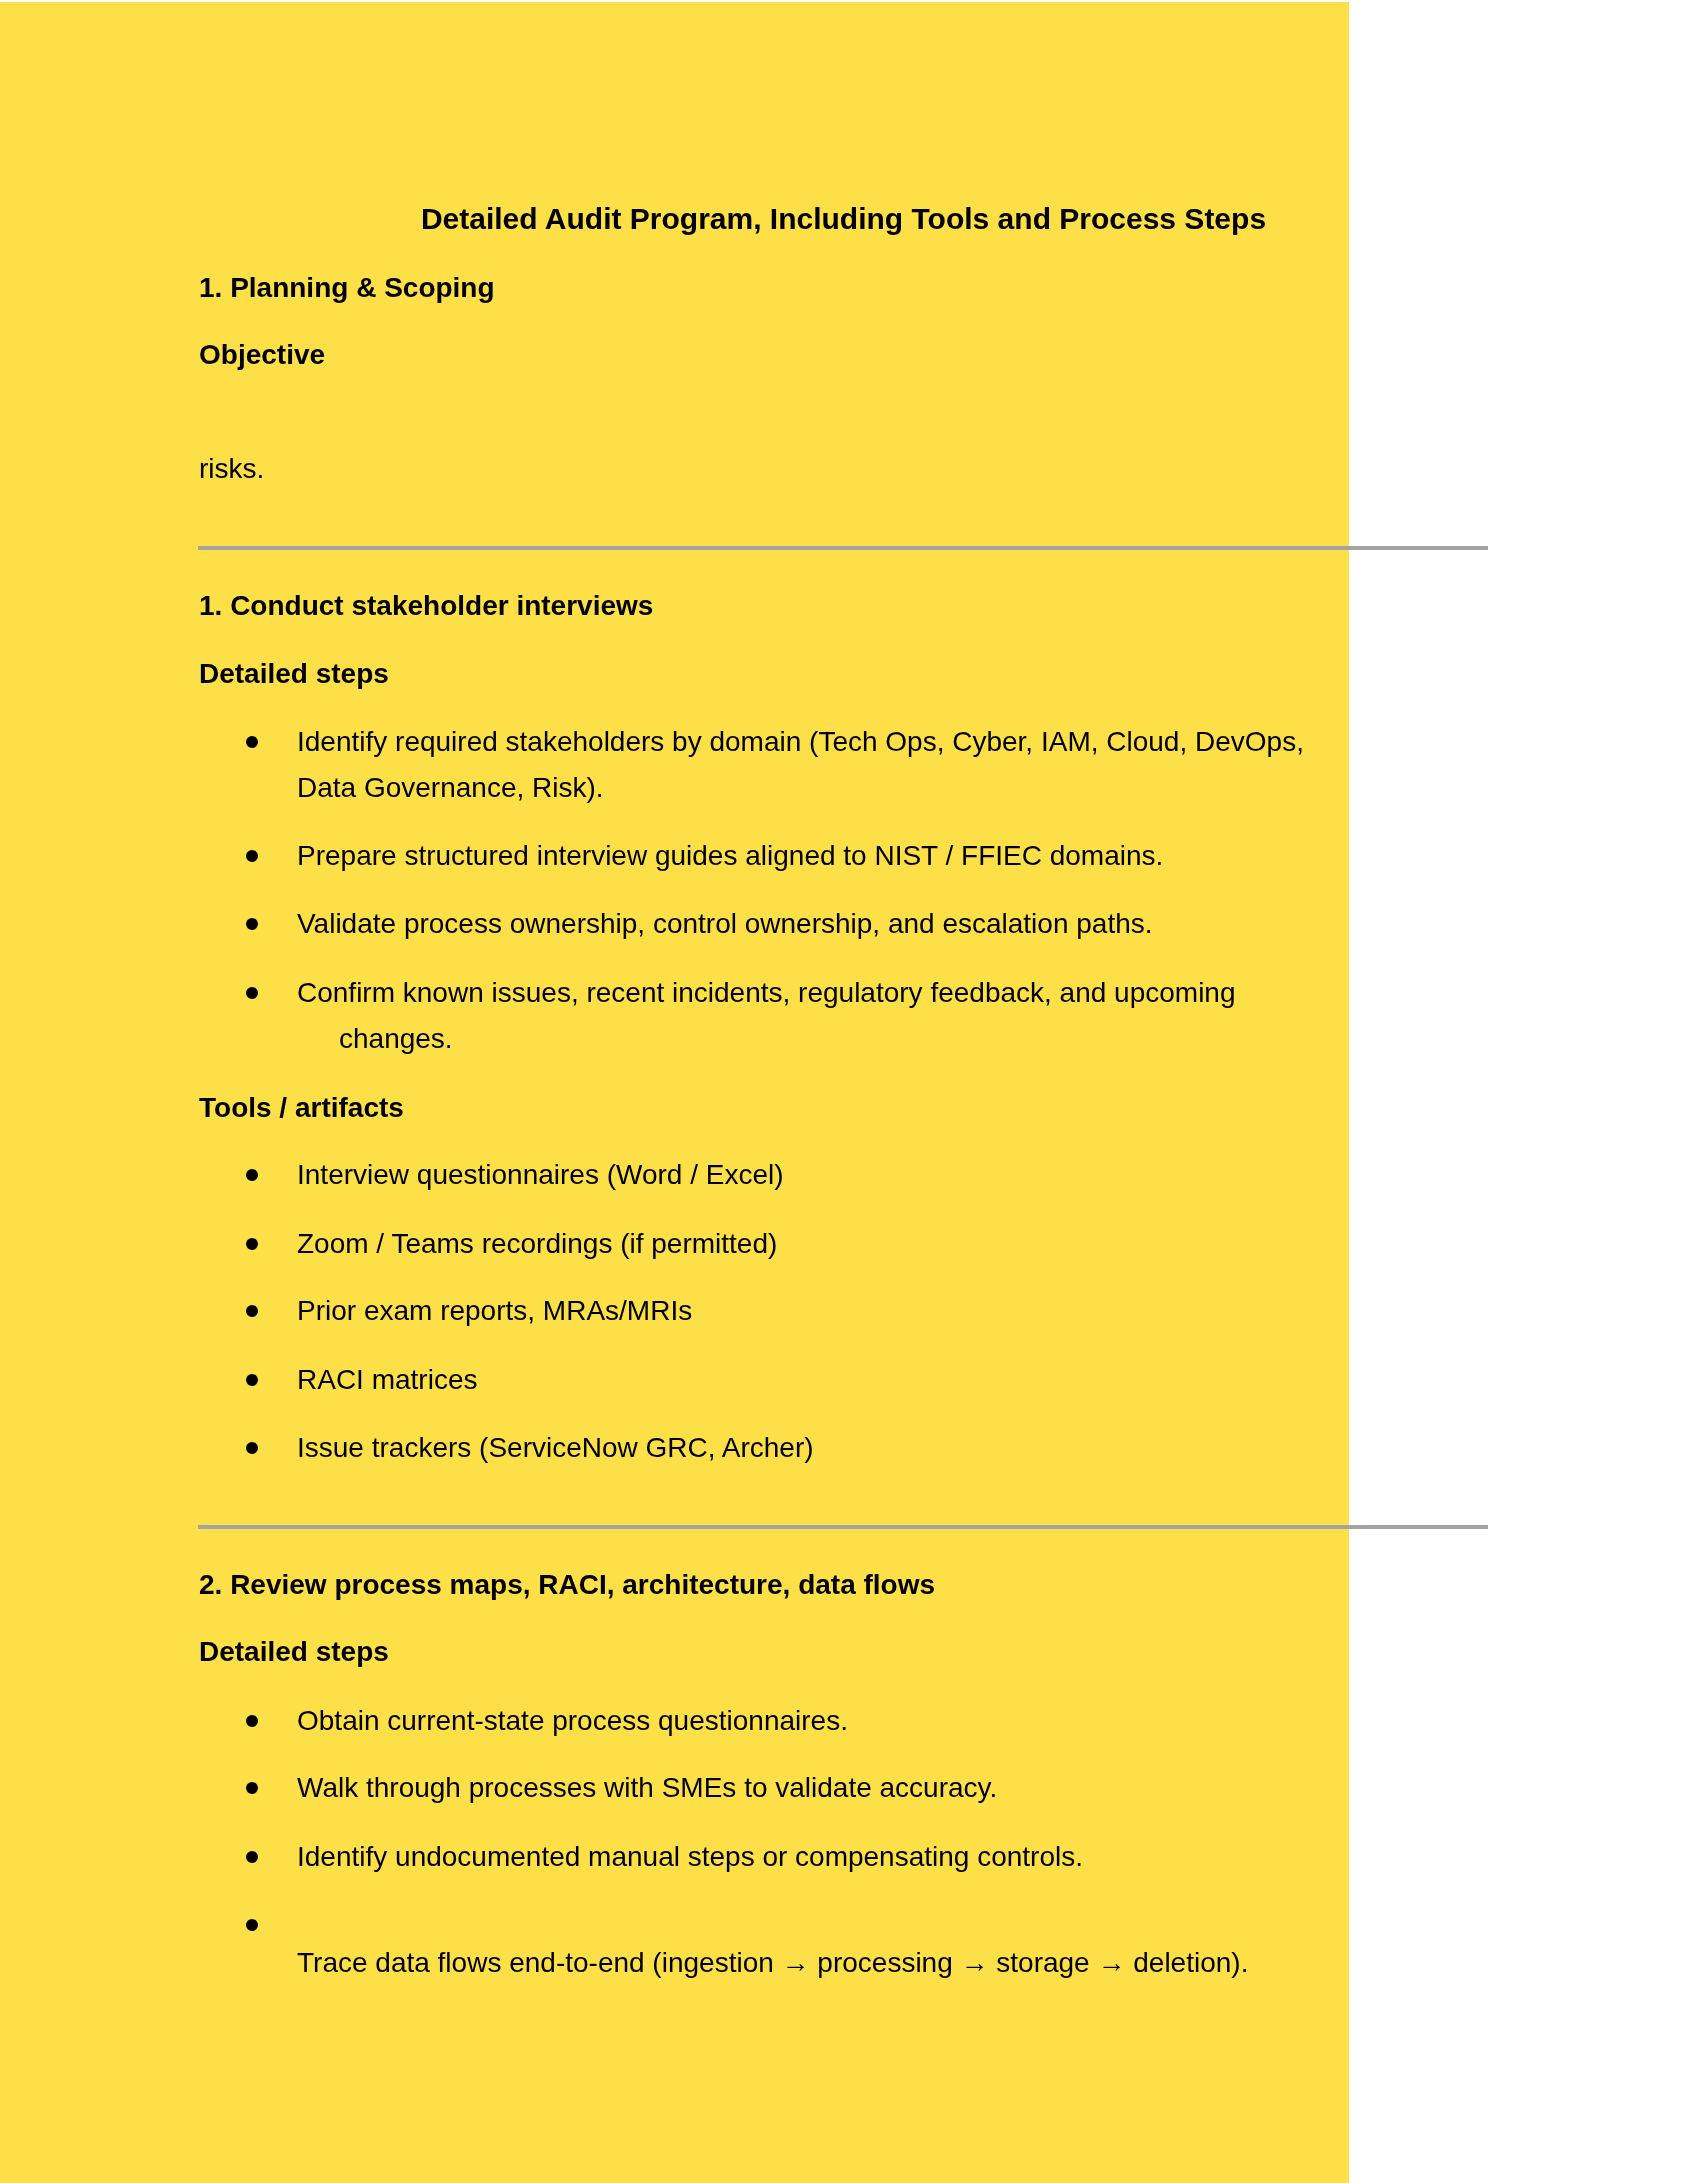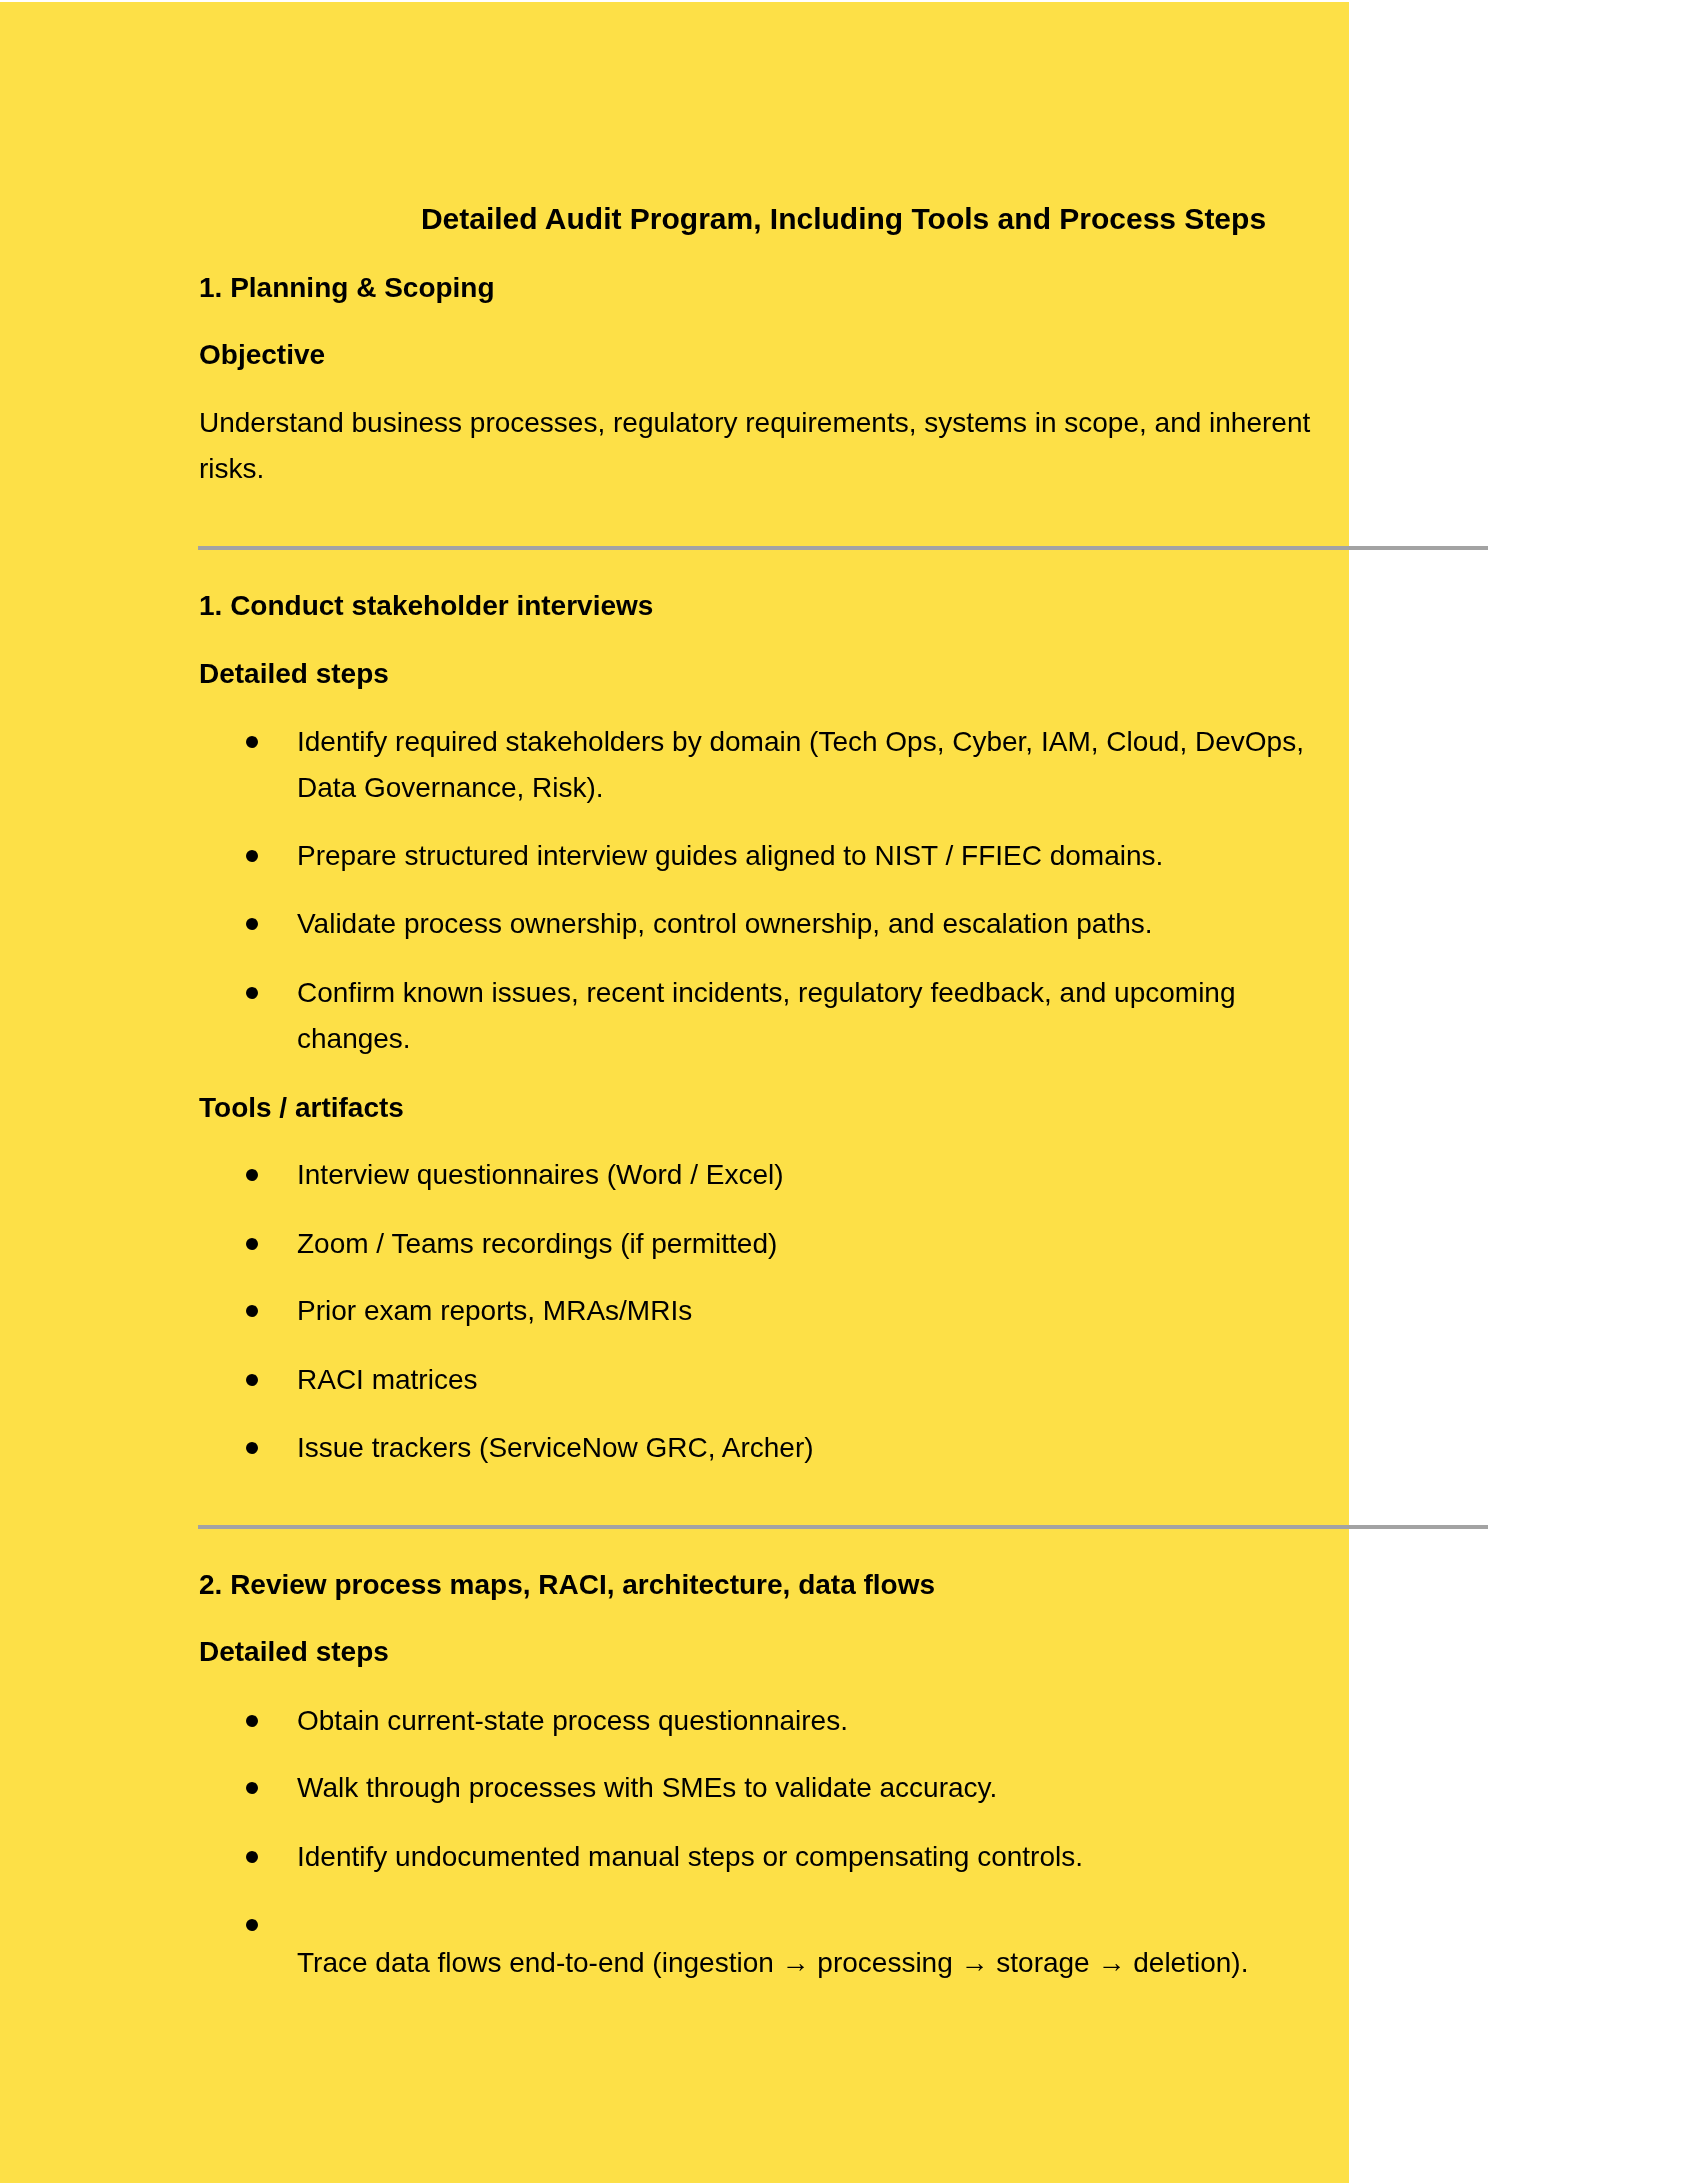--- a/index.html
+++ b/index.html
@@ -20,21 +20,20 @@
 <body>
 
 <div class="page">
 
   <div class="line title" style="top:194px;">Detailed Audit Program, Including Tools and Process Steps</div>
 
   <div class="line h bold" style="top:263px;">1. Planning &amp; Scoping</div>
 
   <div class="line h bold" style="top:330px;">Objective</div>
 
-  <div class="line p" style="top:398px;">Understand business processes, regulatory requirements, systems in scope, and inherent</div>
   <div class="line p" style="top:444px;">risks.</div>
 
   <div class="divider" style="top:544px;"></div>
 
   <div class="line h bold" style="top:581px;">1. Conduct stakeholder interviews</div>
   <div class="line h bold" style="top:649px;">Detailed steps</div>
 
   <div>
     <span class="bullet" style="top:734px;"></span>
     <div class="line li" style="top:717px;">Identify required stakeholders by domain (Tech Ops, Cyber, IAM, Cloud, DevOps,</div>
@@ -47,21 +46,21 @@
   </div>
 
   <div>
     <span class="bullet" style="top:916px;"></span>
     <div class="line li" style="top:899px;">Validate process ownership, control ownership, and escalation paths.</div>
   </div>
 
   <div>
     <span class="bullet" style="top:985px;"></span>
     <div class="line li" style="top:968px;">Confirm known issues, recent incidents, regulatory feedback, and upcoming</div>
-    <div class="line li" style="top:1014px;">changes.</div>
+    <div class="line li" style="top:1014px;margin-left:42px;">changes.</div>
   </div>
 
   <div class="line h bold" style="top:1083px;">Tools / artifacts</div>
 
   <div>
     <span class="bullet" style="top:1167px;"></span>
     <div class="line li" style="top:1150px;">Interview questionnaires (Word / Excel)</div>
   </div>
   <div>
     <span class="bullet" style="top:1236px;"></span>

